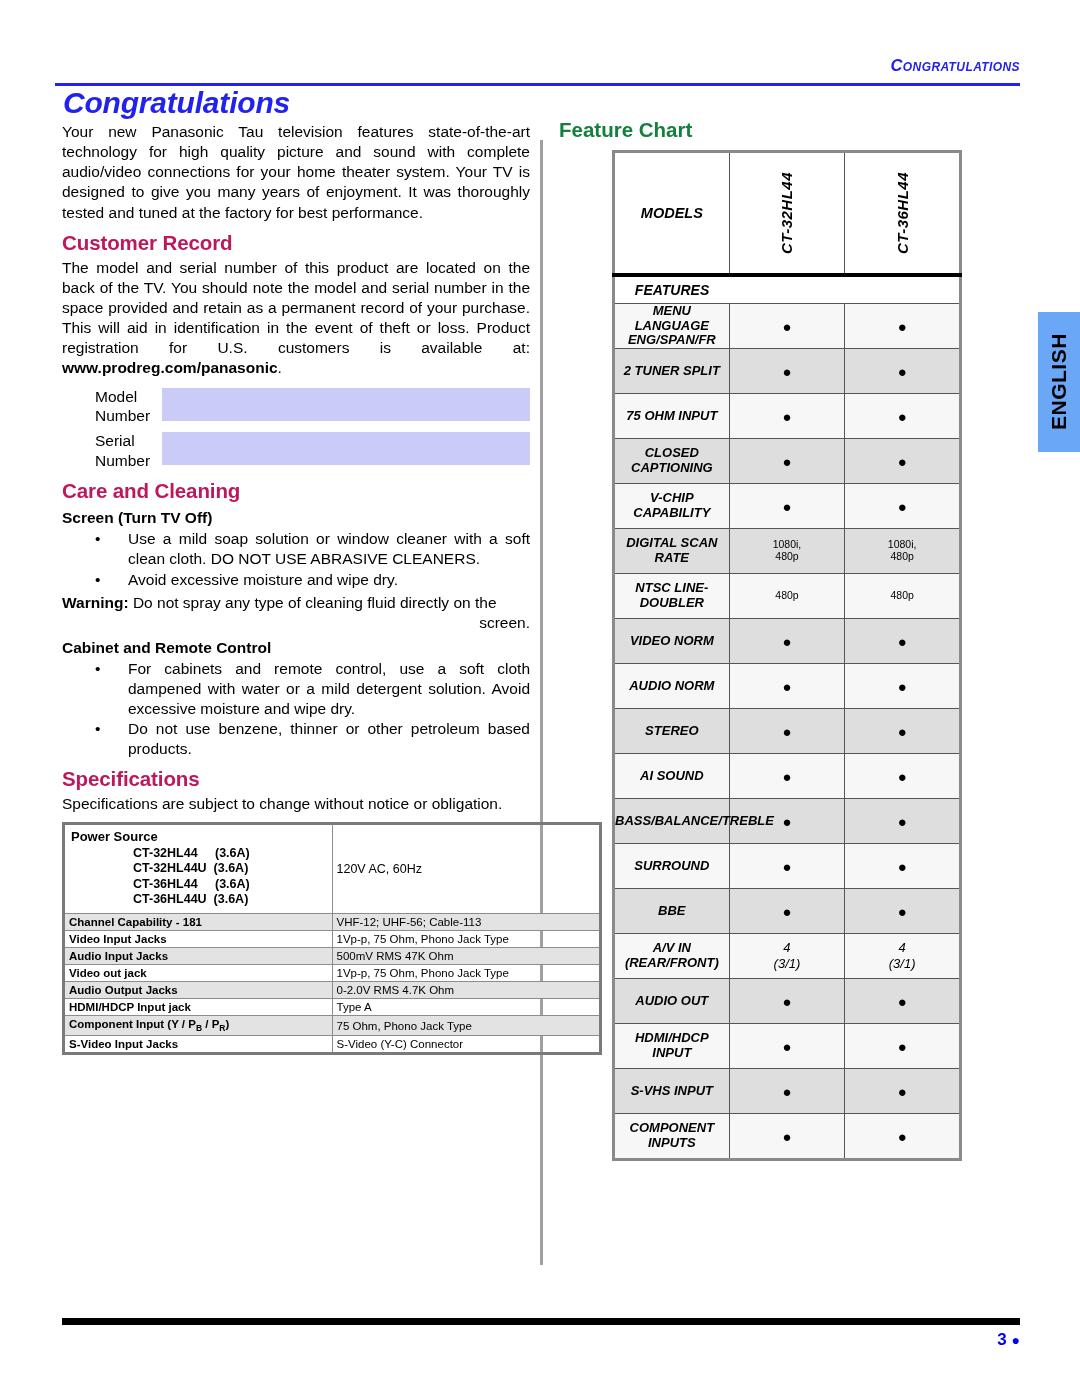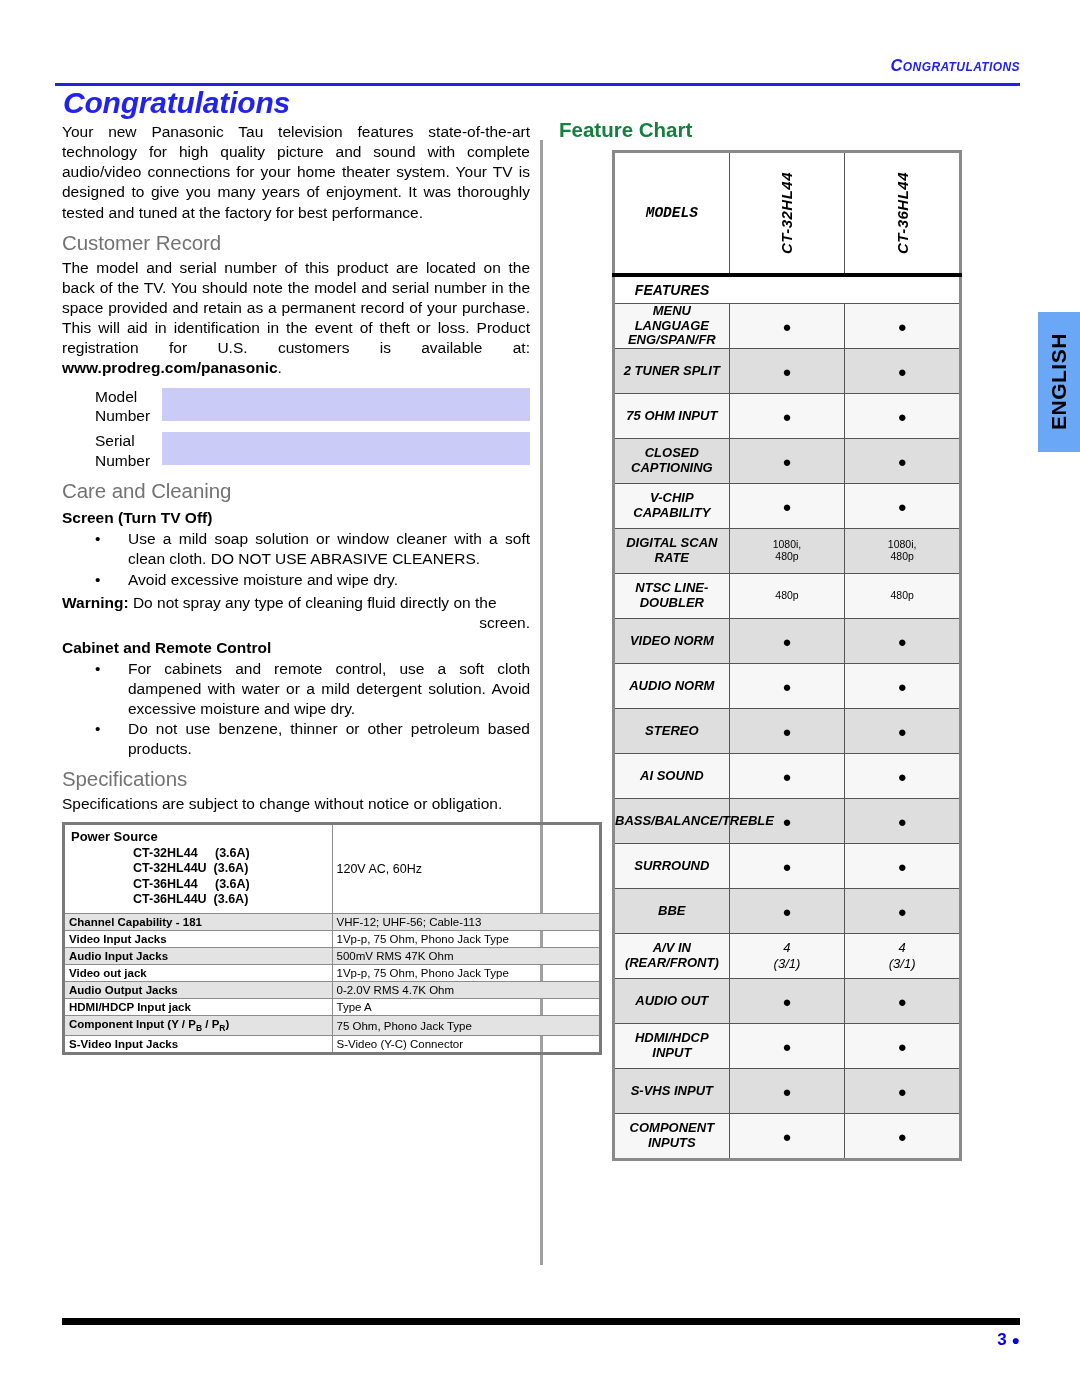--- a/index.html
+++ b/index.html
@@ -80,23 +80,23 @@
   }
 
   
   .body-par {
     font-size: 15.5px;
     line-height: 1.30;
     text-align: justify;
     margin: 0 0 2px 0;
   }
   .h2-blue {
-    color: #737373;
+    color: #be185d;
     font-size: 20.5px;
-    font-weight: normal;
+    font-weight: bold;
     margin: 8px 0 3px 0;
     letter-spacing: -0.1px;
   }
   .h3-bold {
     font-size: 15.5px;
     font-weight: bold;
     margin: 6px 0 2px 0;
   }
   .bullet-list {
     margin: 0;
@@ -238,21 +238,20 @@
   }
   #feature-table tr.models-row td {
     background: #ffffff;
     border-bottom: 4px solid #000000;
   }
   #feature-table td.models-cell {
     height: 120px;
     font-size: 14.5px;
     font-style: italic;
     font-weight: bold;
-    font-family: Liberation Mono, monospace;
   }
   #feature-table td.model-col {
     font-size: 15px;
     font-style: italic;
     font-weight: bold;
     white-space: nowrap;
   }
   #feature-table td.model-col .vert {
     display: block;
     writing-mode: vertical-rl;

